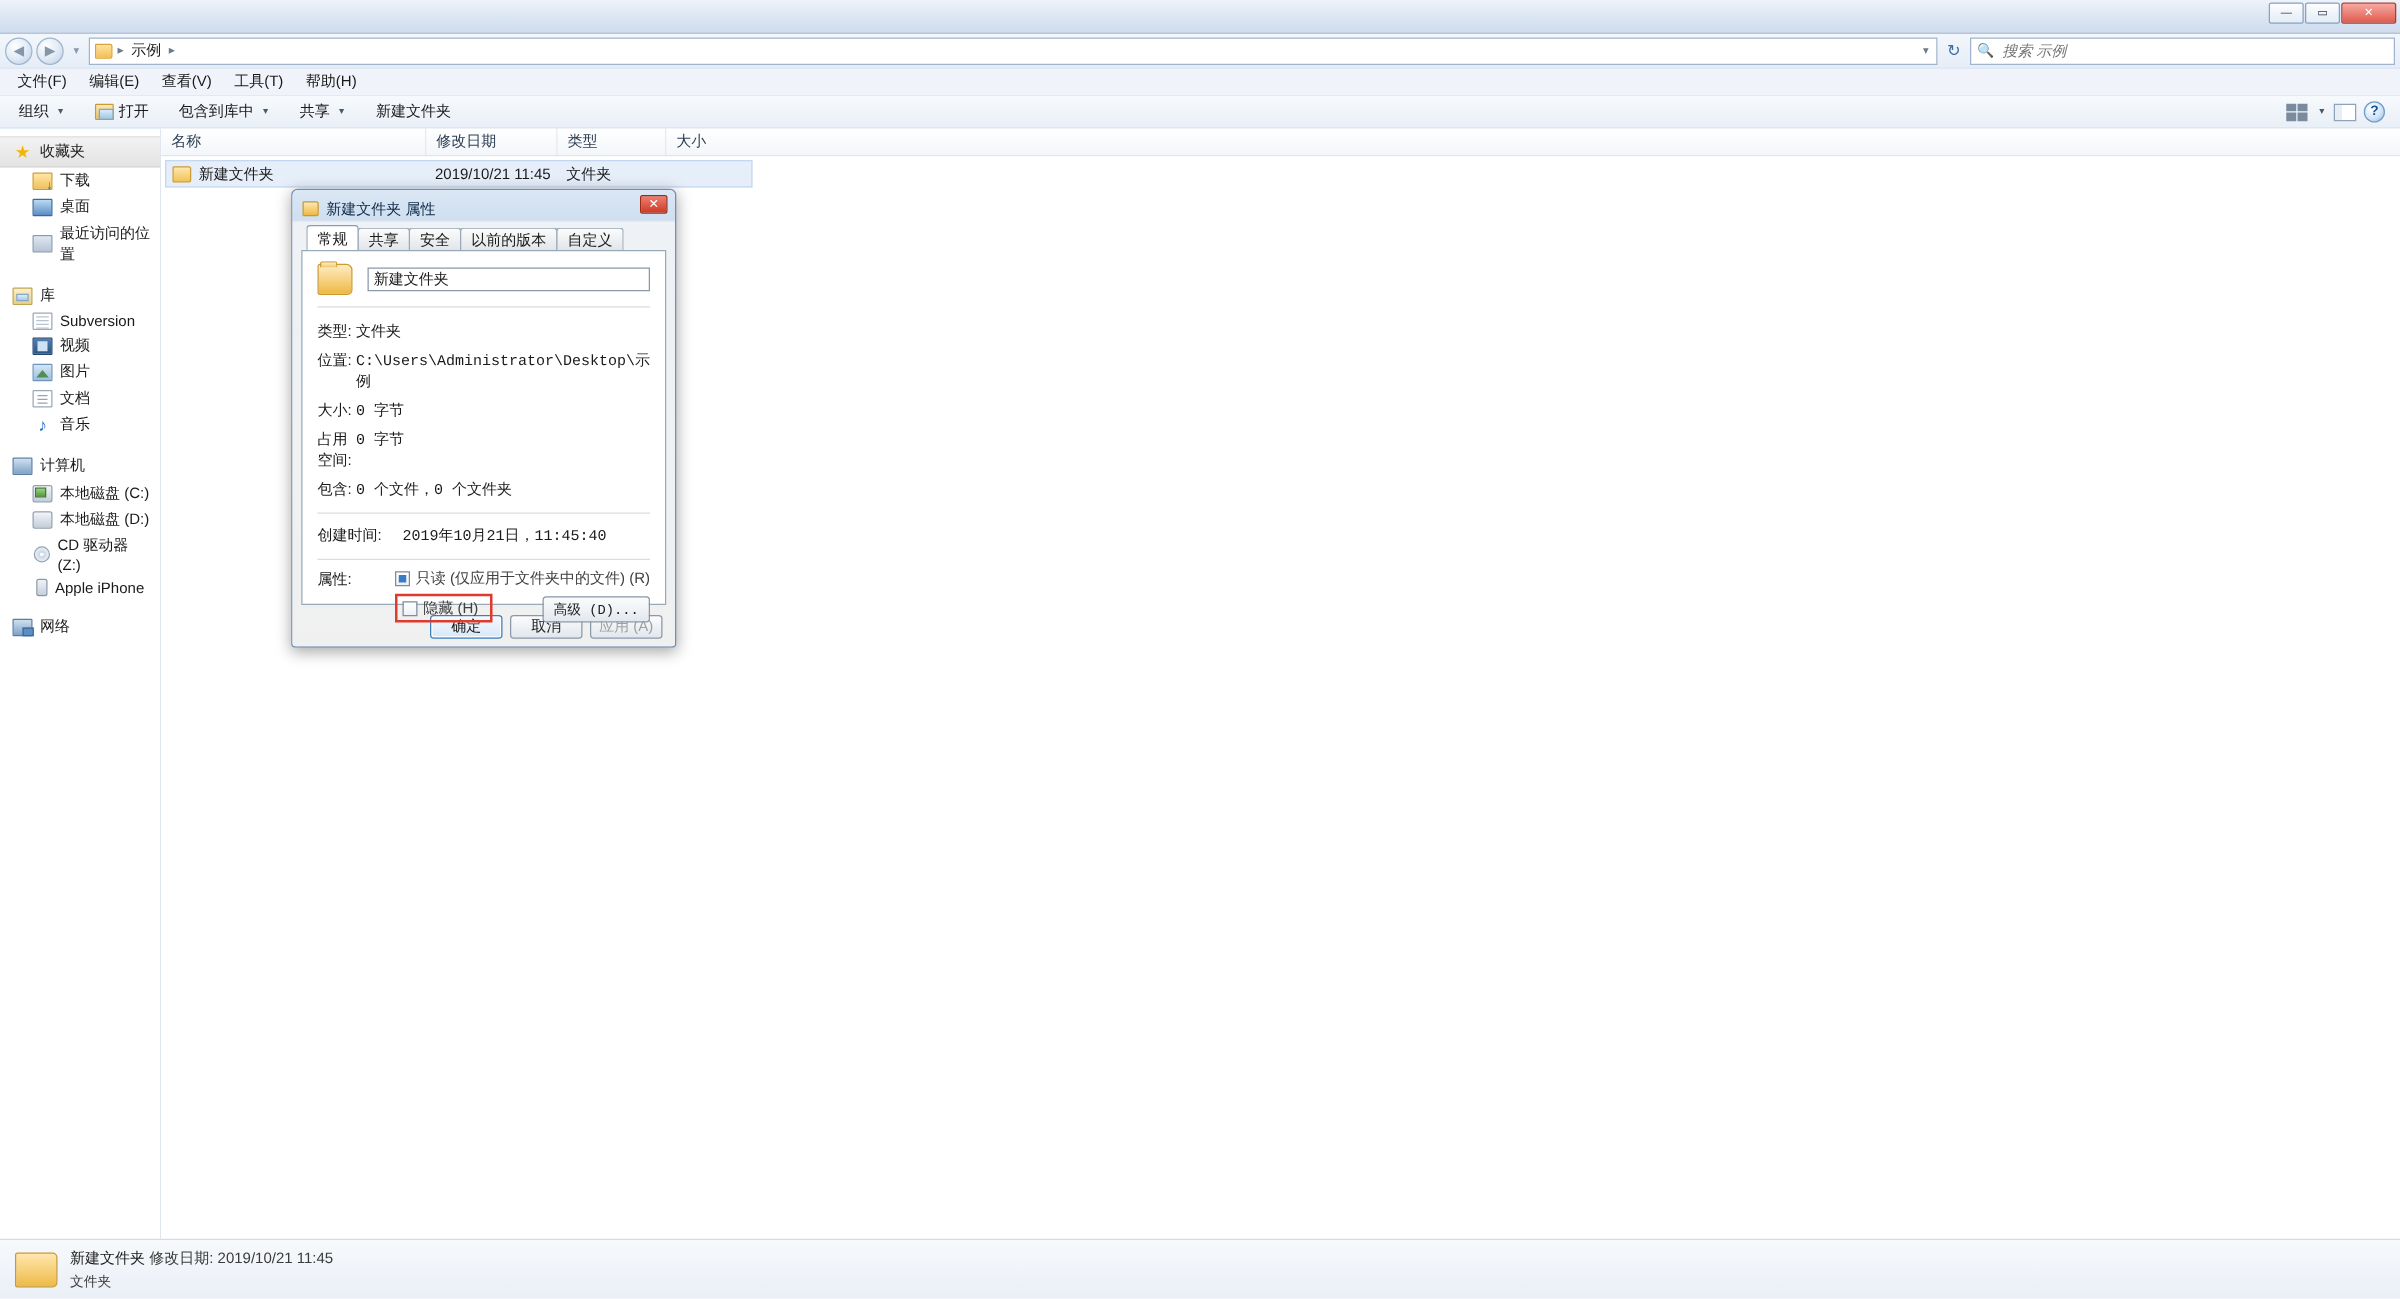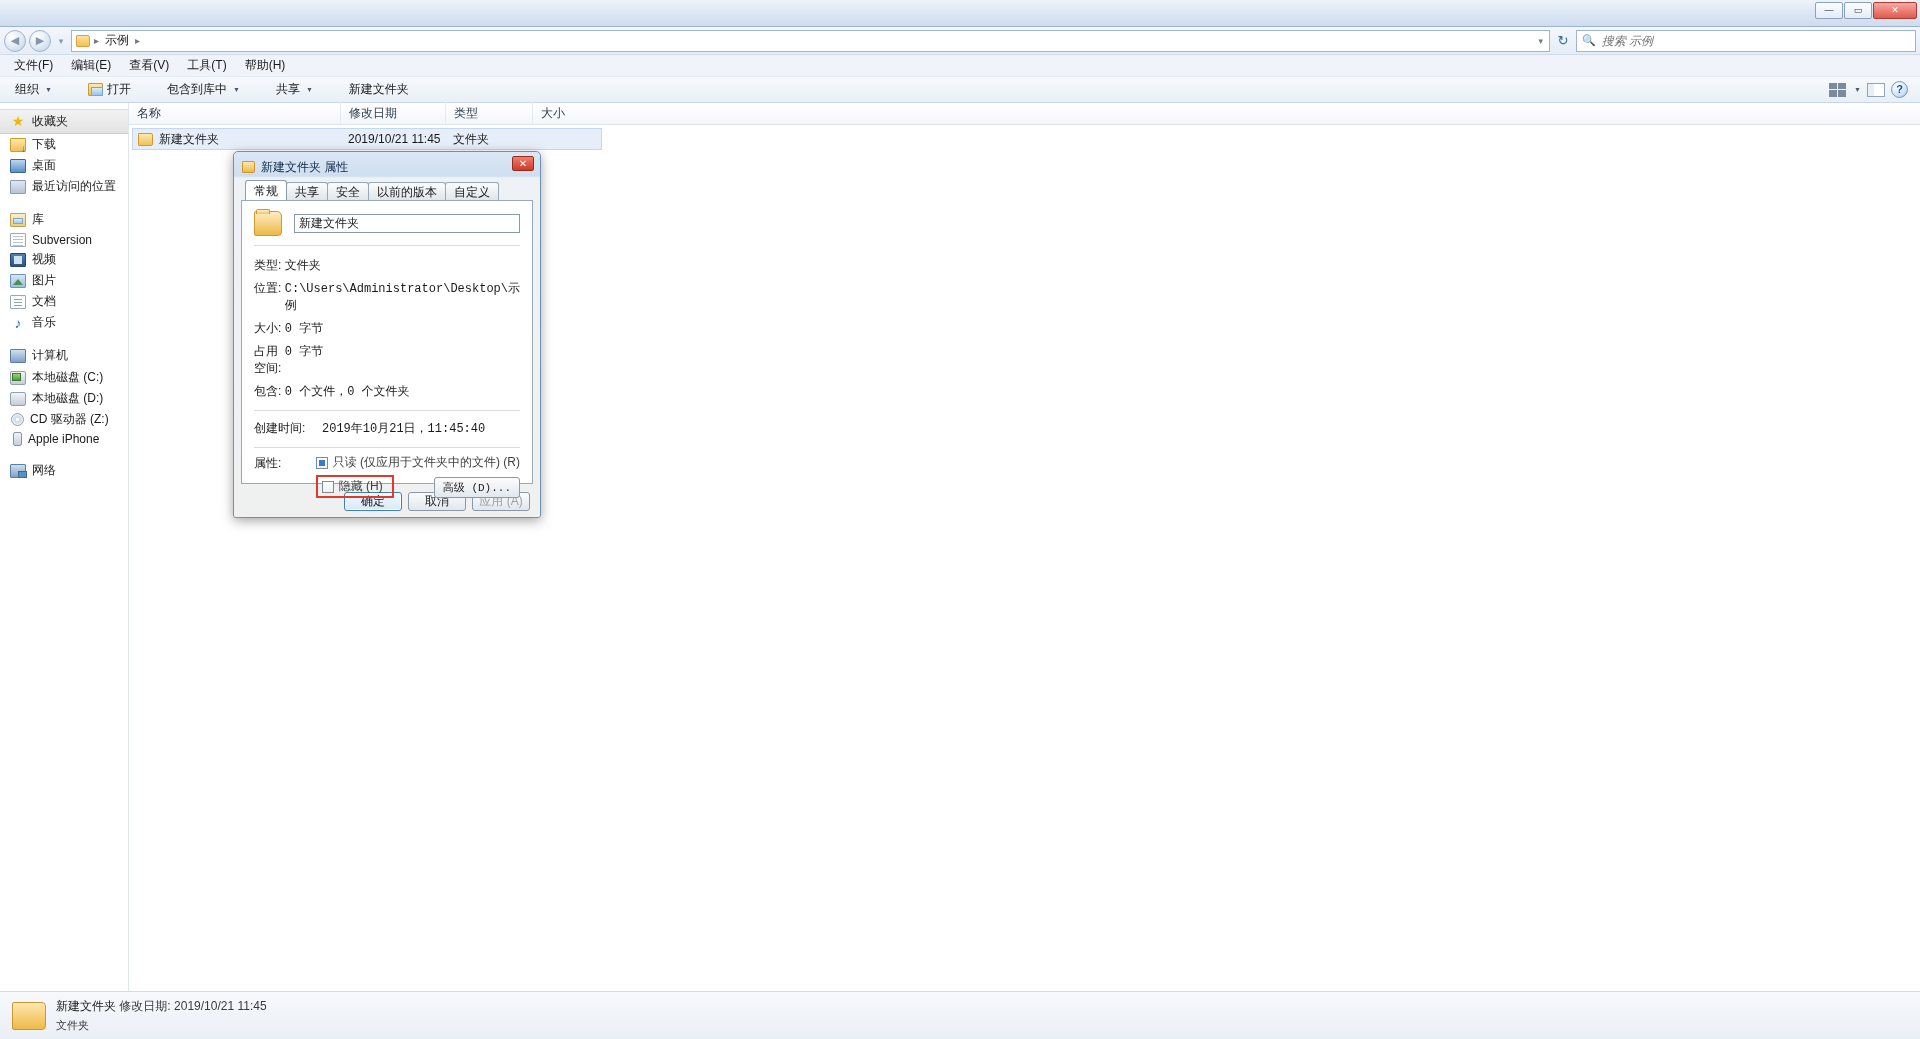--- a/index.html
+++ b/index.html
@@ -128,21 +128,21 @@
   }
 
   
   .toolbar {
     height: 26px;
     background: linear-gradient(to bottom, #f7fafd, #e9eff7);
     border-bottom: 1px solid #c8d6e6;
     display: flex;
     align-items: center;
     padding: 0 6px;
-    gap: 18px;
+    gap: 6px;
   }
   .tbitem {
     display: flex; align-items: center; gap: 4px;
     padding: 3px 8px;
     font-size: 12px; color: #1a1a1a;
     border: 1px solid transparent;
   }
   .tbcaret { font-size: 7px; color: #4a5a6b; margin-left: 2px; }
   .tb-open-ic {
     width: 15px; height: 13px;
@@ -205,21 +205,21 @@
     color: #1a1a1a;
     font-weight: normal;
   }
   .nav-group.selected {
     background: linear-gradient(to bottom, #f2f2f2, #e3e3e3);
     border-top: 1px solid #dcdcdc;
     border-bottom: 1px solid #d0d0d0;
   }
   .nav-child {
     display: flex; align-items: center; gap: 6px;
-    padding: 2px 4px 2px 10px;
+    padding: 2px 4px 2px 26px;
     color: #1a1a1a;
   }
   .nav-spacer { height: 11px; }
   .ic { width: 16px; height: 14px; flex: none; position: relative; display:inline-block; }
 
   .ic-star {
     color: #f2b705; font-size: 14px; line-height: 13px; text-align: center;
   }
   .ic-dl {
     background: linear-gradient(to bottom, #ffe6a8, #efc257);

